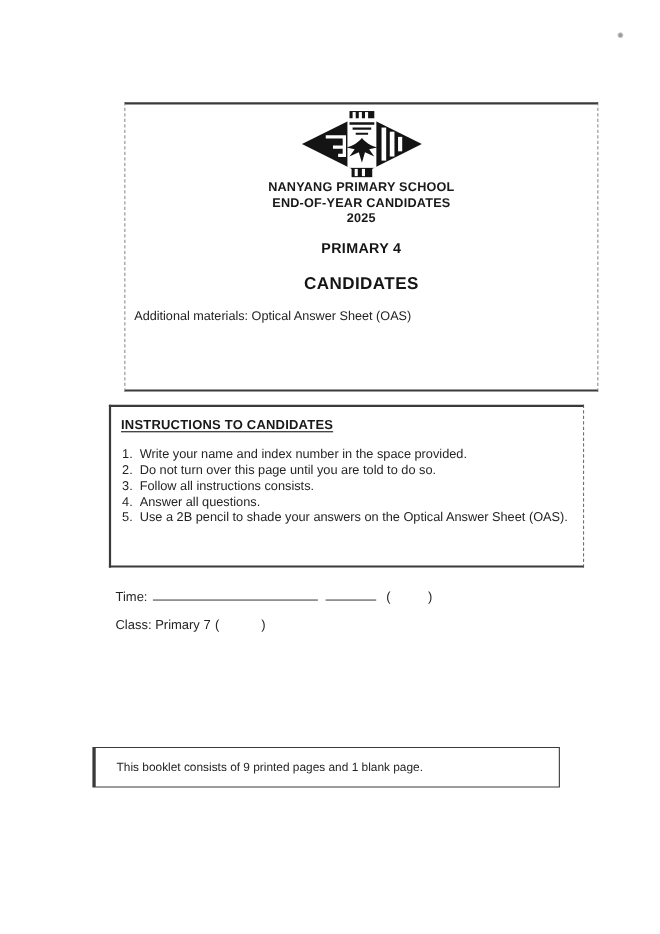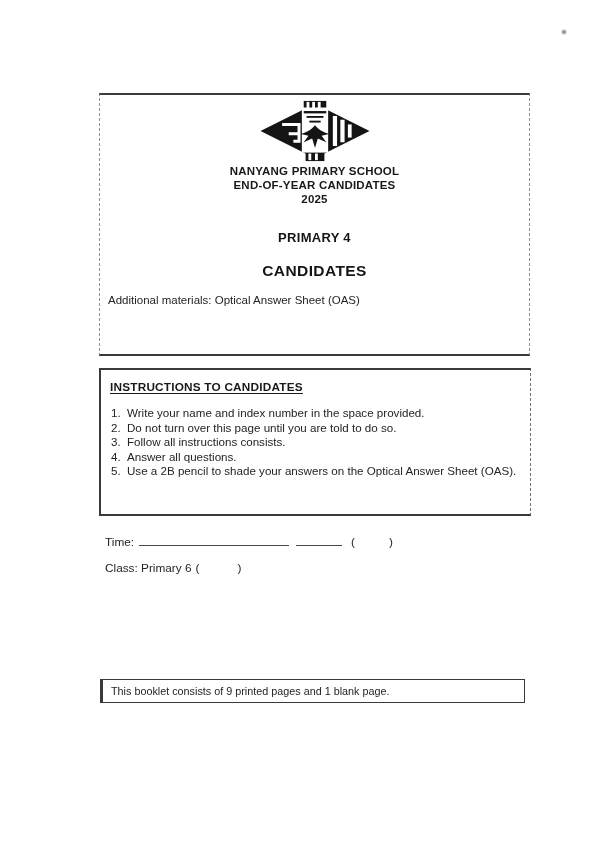--- a/index.html
+++ b/index.html
@@ -5,28 +5,28 @@
   html,body{margin:0;padding:0;}
   body{
     width:600px;height:849px;position:relative;background:#ffffff;
     font-family:"Liberation Sans", sans-serif;color:#242424;
     -webkit-font-smoothing:antialiased;
   }
   .box{position:absolute;box-sizing:border-box;background:#fff;}
 
   
   .header-box{
-    left:99px;top:93px;width:431px;height:263px;
+    left:113px;top:93px;width:431px;height:263px;
     border-top:2px solid #3a3a3a;border-bottom:2px solid #3a3a3a;
     border-left:1px dashed #8f8f8f;border-right:1px dashed #8f8f8f;
     text-align:center;
   }
   .logo-wrap{margin:5px auto 2px auto;width:116px;height:62px;}
   .school-line{font-weight:bold;font-size:11.5px;line-height:14px;letter-spacing:.2px;color:#191919;}
-  .level-line{font-weight:bold;font-size:13px;margin-top:24px;color:#151515;letter-spacing:.3px;}
+  .level-line{font-weight:bold;font-size:13px;margin-top:12px;color:#151515;letter-spacing:.3px;}
   .subject-line{font-weight:bold;font-size:15.5px;margin-top:17px;color:#151515;letter-spacing:.4px;}
   .booklet-line{font-size:14.5px;margin-top:2px;color:#242424;}
   .time-line{font-size:13px;margin-top:17px;color:#242424;}
   .materials-line{font-size:11.5px;margin-top:14px;text-align:left;padding-left:8px;color:#242424;}
 
   
   .instr-box{
     left:99px;top:368px;width:432px;height:148px;
     border:2px solid #3a3a3a;border-right:1.5px dashed #6f6f6f;
     padding:7px 10px 0 9px;
@@ -50,23 +50,23 @@
   .uline{display:inline-block;border-bottom:1.3px solid #4a4a4a;height:11px;vertical-align:baseline;}
   .u1{width:150px;margin-left:5px;}
   .u2{width:46px;margin-left:7px;}
   .p-open{margin-left:9px;}
   .name-row .p-close{margin-left:34px;}
   .class-row .p-open{margin-left:4px;}
   .class-row .p-close{margin-left:38px;}
 
   
   .footer-box{
-    left:100px;top:679px;width:425px;height:24px;
+    left:84px;top:679px;width:425px;height:37px;
     border:1.5px solid #3a3a3a;border-left:3px solid #3a3a3a;
-    display:flex;align-items:center;padding-left:8px;
+    display:flex;align-items:center;padding-left:19px;
   }
   .footer-note{font-size:10.8px;color:#242424;}
 
   
   .speck{position:absolute;left:561px;top:29px;width:6px;height:6px;border-radius:50%;
     background:radial-gradient(circle,#9a9a9a 0 30%,#dedede 60%,transparent 75%);}
 </style>
 </head>
 <body>
 
@@ -120,20 +120,20 @@
     <li>Answer all questions.</li>
     <li>Use a 2B pencil to shade your answers on the Optical Answer Sheet (OAS).</li>
   </ol>
 </div>
 
 <div class="name-row">
   <span>Time:</span><span class="uline u1"></span><span class="uline u2"></span><span class="p-open">(</span><span class="p-close">)</span>
 </div>
 
 <div class="class-row">
-  <span>Class: Primary 6</span><span class="p-open">(</span><span class="p-close">)</span>
+  <span>Class: Primary 7</span><span class="p-open">(</span><span class="p-close">)</span>
 </div>
 
 <div class="box footer-box">
   <span class="footer-note">This booklet consists of 9 printed pages and 1 blank page.</span>
 </div>
 
 <div class="speck"></div>
 
 </body></html>

